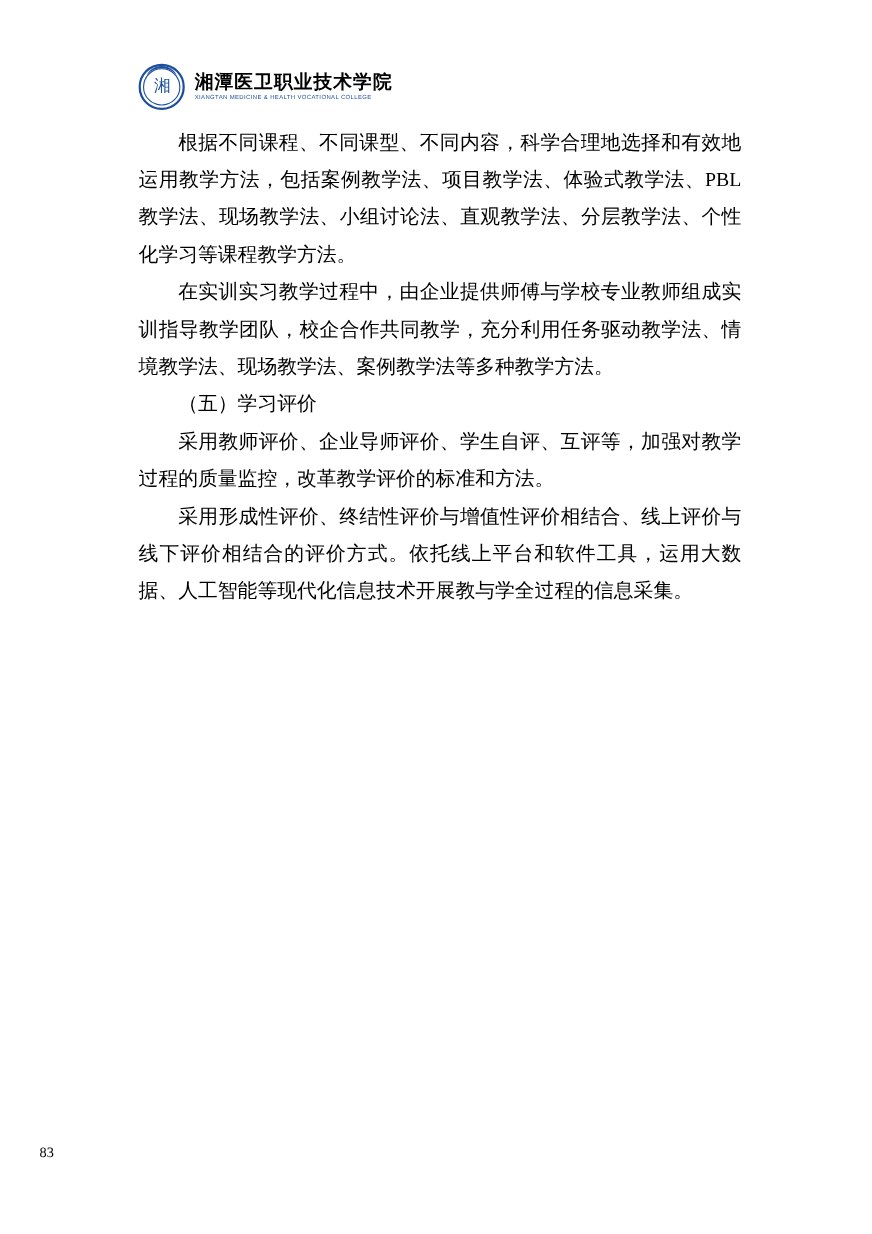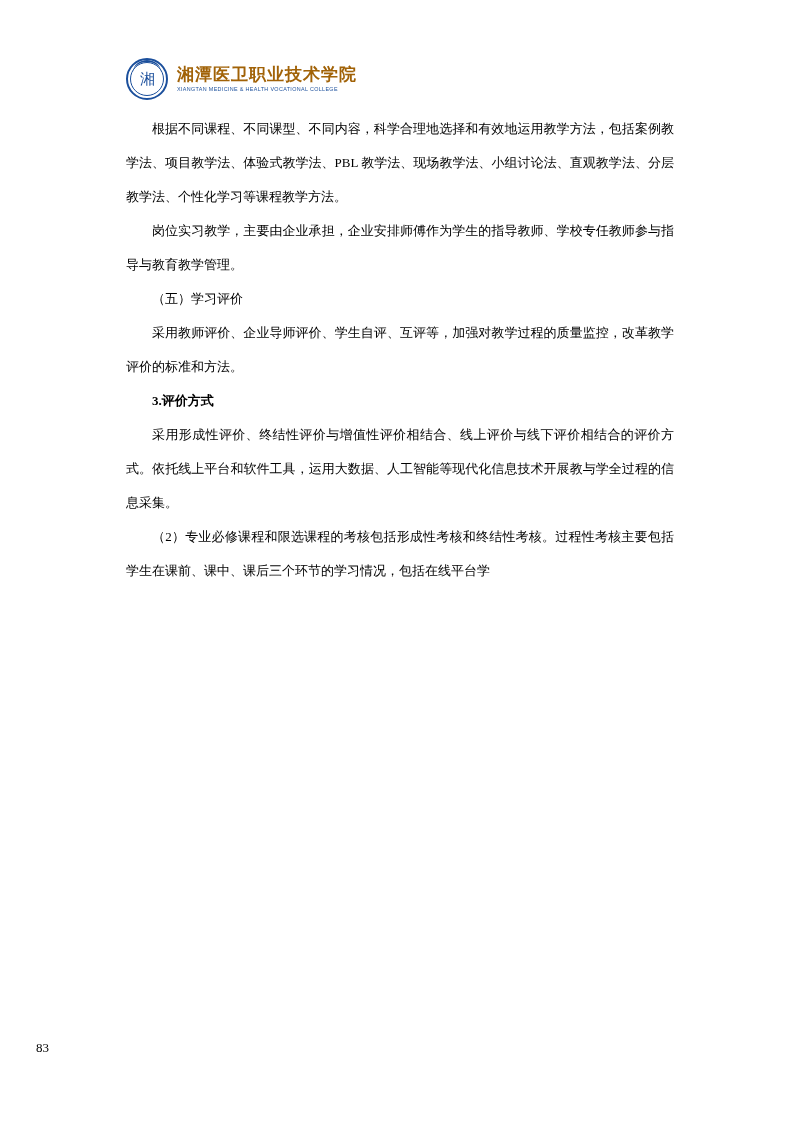--- a/index.html
+++ b/index.html
@@ -74,21 +74,21 @@
     width: 28px; height: 10px;
     border-top: 2px solid #1b4f9c;
     border-radius: 50% / 100% 100% 0 0;
   }
   .logo-text {
     margin-left: 8px;
     line-height: 1;
   }
   .logo-cn {
     font-size: 17px;
-    color: #a16207;
+    color: #000000;
     font-weight: bold;
     letter-spacing: 1px;
     font-family: "Liberation Serif", "DejaVu Serif", serif;
     white-space: nowrap;
   }
   .logo-en {
     margin-top: 4px;
     font-size: 5.4px;
     color: #1b4f9c;
     letter-spacing: 0.35px;
@@ -98,21 +98,21 @@
 
   
   .content {
     position: absolute;
     left: 126px;
     top: 112px;
     width: 548px;
   }
   p {
     margin: 0 0 0 0;
-    font-size: 13px;
+    font-size: 18px;
     line-height: 34px;
     text-align: justify;
     text-justify: inter-ideograph;
     font-family: "Liberation Serif", "DejaVu Serif", serif;
   }
   p.indent {
     text-indent: 2em;
   }
   p.heading {
     text-indent: 2em;
@@ -147,23 +147,21 @@
       <div class="inner-glyph">湘</div>
     </div>
     <div class="logo-text">
       <div class="logo-cn">湘潭医卫职业技术学院</div>
       <div class="logo-en">XIANGTAN MEDICINE &amp; HEALTH VOCATIONAL COLLEGE</div>
     </div>
   </div>
 
   <div class="content">
     <p class="indent">根据不同课程、不同课型、不同内容，科学合理地选择和有效地运用教学方法，包括案例教学法、项目教学法、体验式教学法、PBL 教学法、现场教学法、小组讨论法、直观教学法、分层教学法、个性化学习等课程教学方法。</p>
-    <p class="indent">岗位实习教学，主要由企业承担，企业安排师傅作为学生的指导教师、学校专任教师参与指导与教育教学管理。</p>
+    <p class="indent">在实训实习教学过程中，由企业提供师傅与学校专业教师组成实训指导教学团队，校企合作共同教学，充分利用任务驱动教学法、情境教学法、现场教学法、案例教学法等多种教学方法。</p>
     <p class="heading">（五）学习评价</p>
     <p class="indent">采用教师评价、企业导师评价、学生自评、互评等，加强对教学过程的质量监控，改革教学评价的标准和方法。</p>
-    <p class="subheading">3.评价方式</p>
     <p class="indent">采用形成性评价、终结性评价与增值性评价相结合、线上评价与线下评价相结合的评价方式。依托线上平台和软件工具，运用大数据、人工智能等现代化信息技术开展教与学全过程的信息采集。</p>
-    <p class="indent">（2）专业必修课程和限选课程的考核包括形成性考核和终结性考核。过程性考核主要包括学生在课前、课中、课后三个环节的学习情况，包括在线平台学</p>
   </div>
 
   <div class="footer">83</div>
 
 </div>
 
 </body></html>

